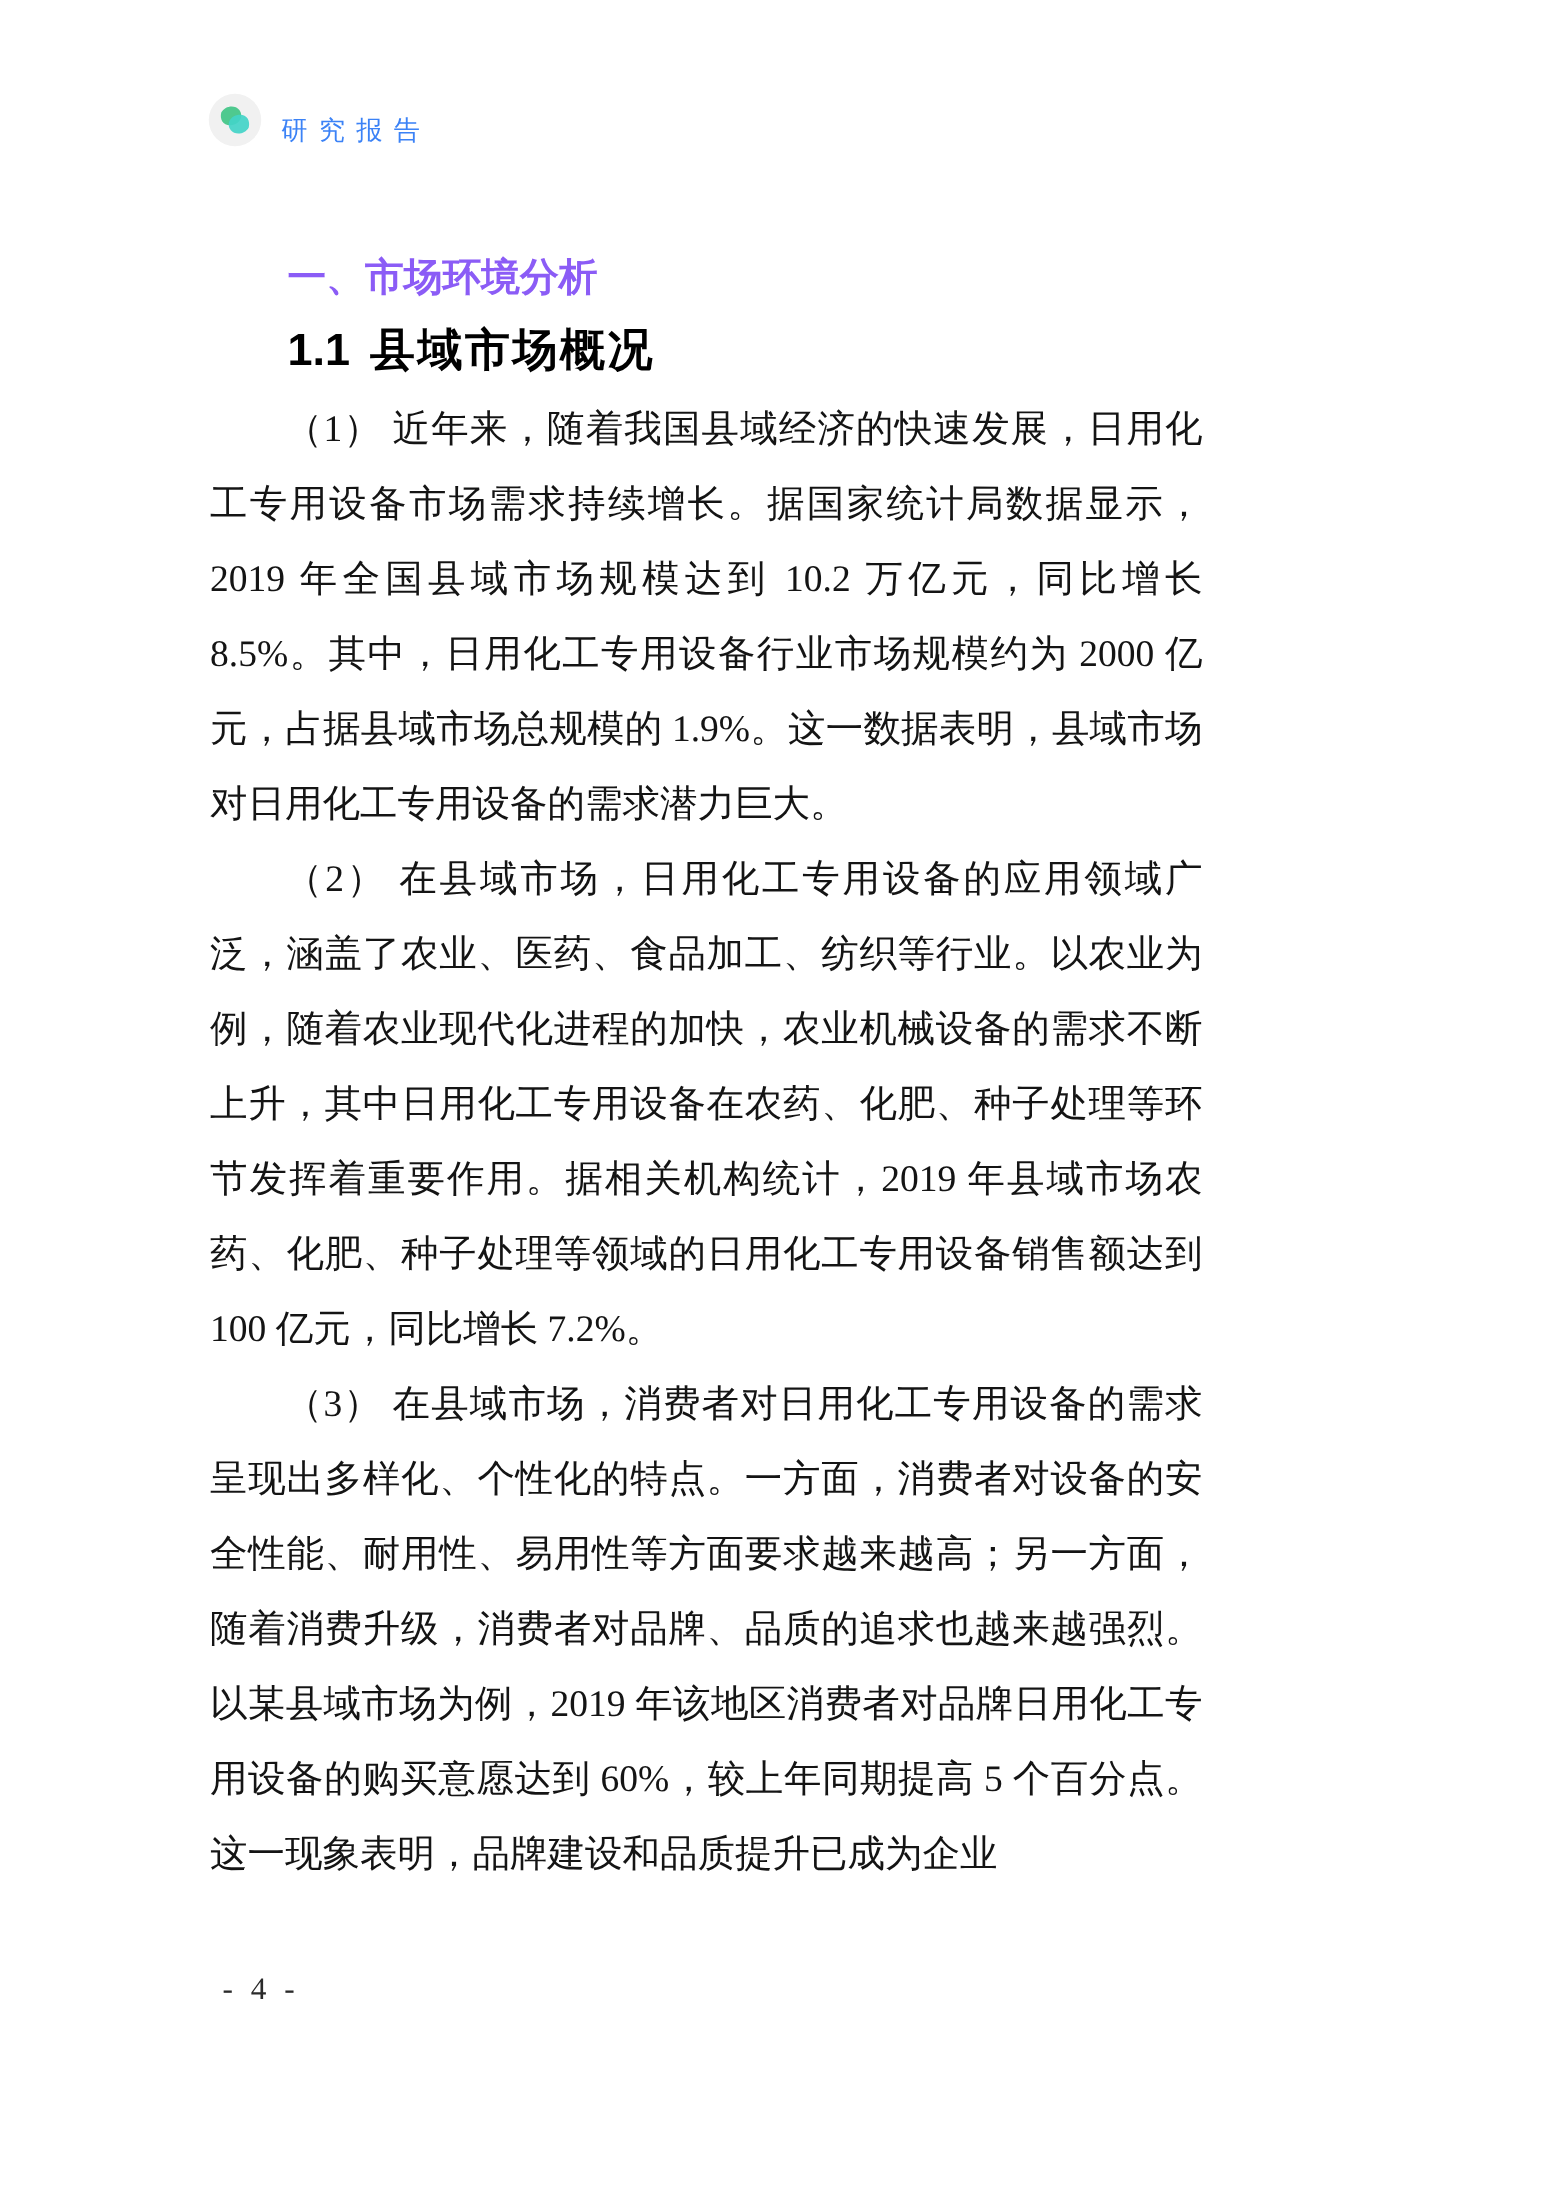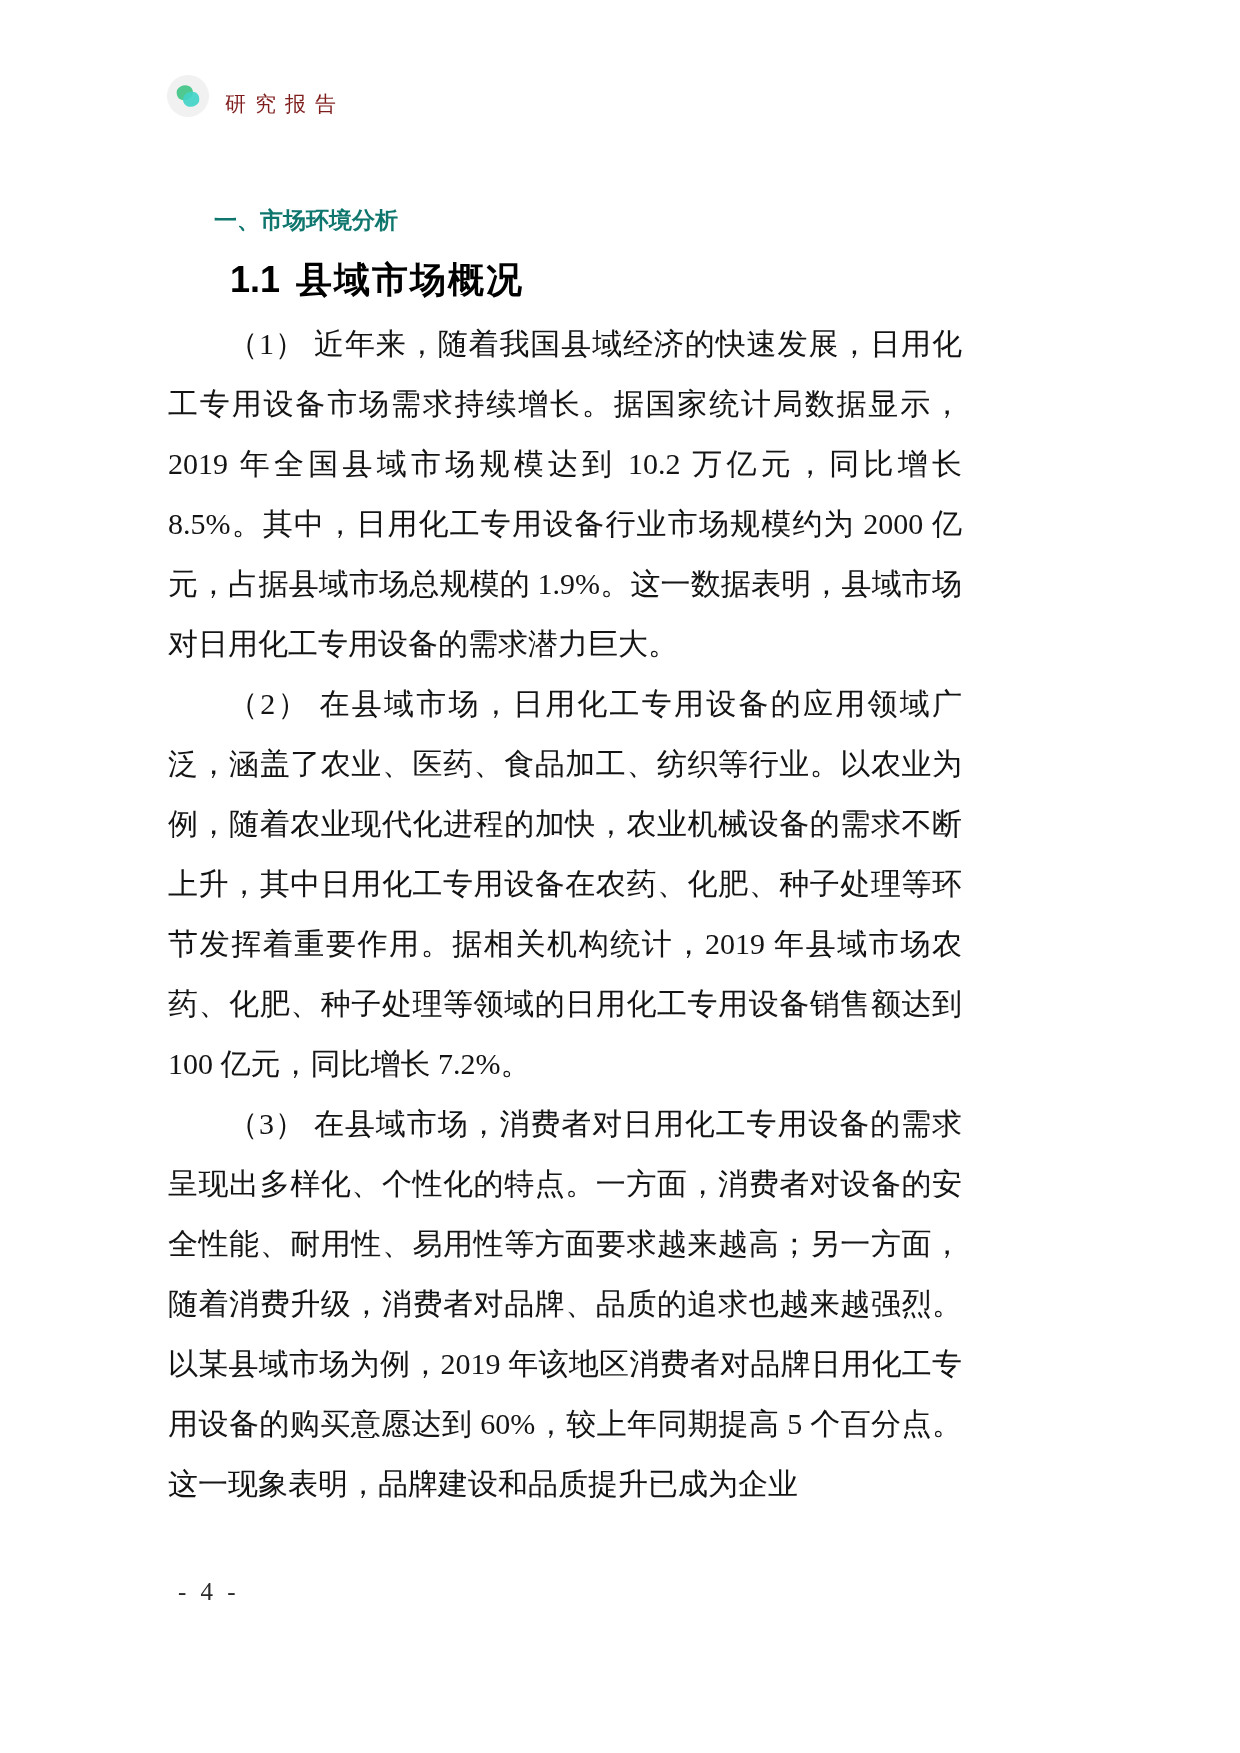--- a/index.html
+++ b/index.html
@@ -27,38 +27,38 @@
     gap: 15px;
   }
   .brand .logo {
     width: 44px;
     height: 44px;
     display: block;
   }
   .brand .brand-text {
     font-size: 21px;
     letter-spacing: 9px;
-    color: #7f1d1d;
+    color: #3b82f6;
     font-family: "Liberation Serif", "DejaVu Serif", serif;
     margin-top: 16px;
   }
 
   
   .content {
     position: absolute;
     left: 168px;
     top: 200px;
     width: 794px;
   }
   .heading {
-    font-family: Liberation Mono, monospace;
+    font-family: Liberation Serif, serif;
     font-weight: bold;
-    font-size: 23px;
+    font-size: 31px;
     line-height: 44px;
-    color: #0f766e;
+    color: #8b5cf6;
     text-indent: 2em;
     margin: 0 0 16px 0;
   }
   .subheading {
     font-size: 36px;
     line-height: 40px;
     font-weight: bold;
     color: #000000;
     text-indent: 0;
     margin: 0 0 14px 0;

